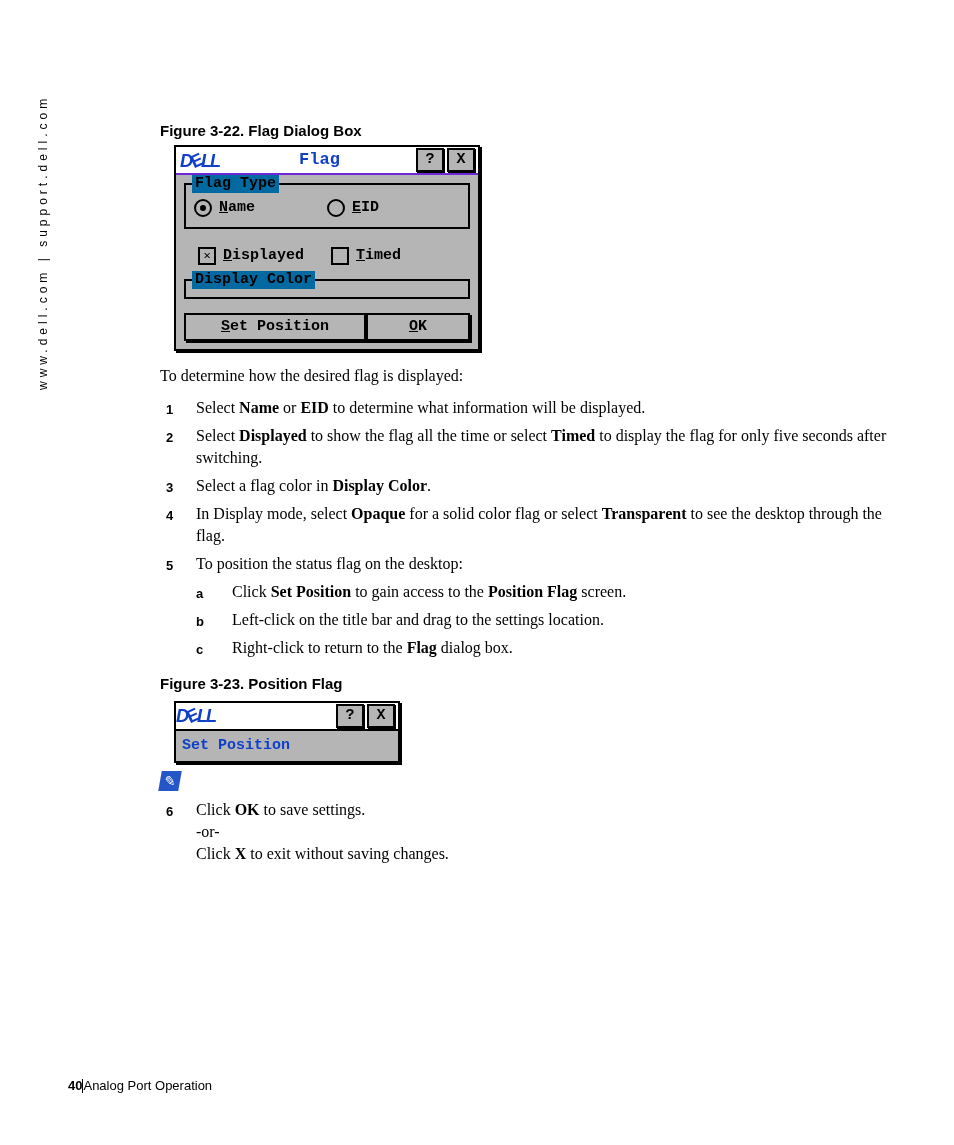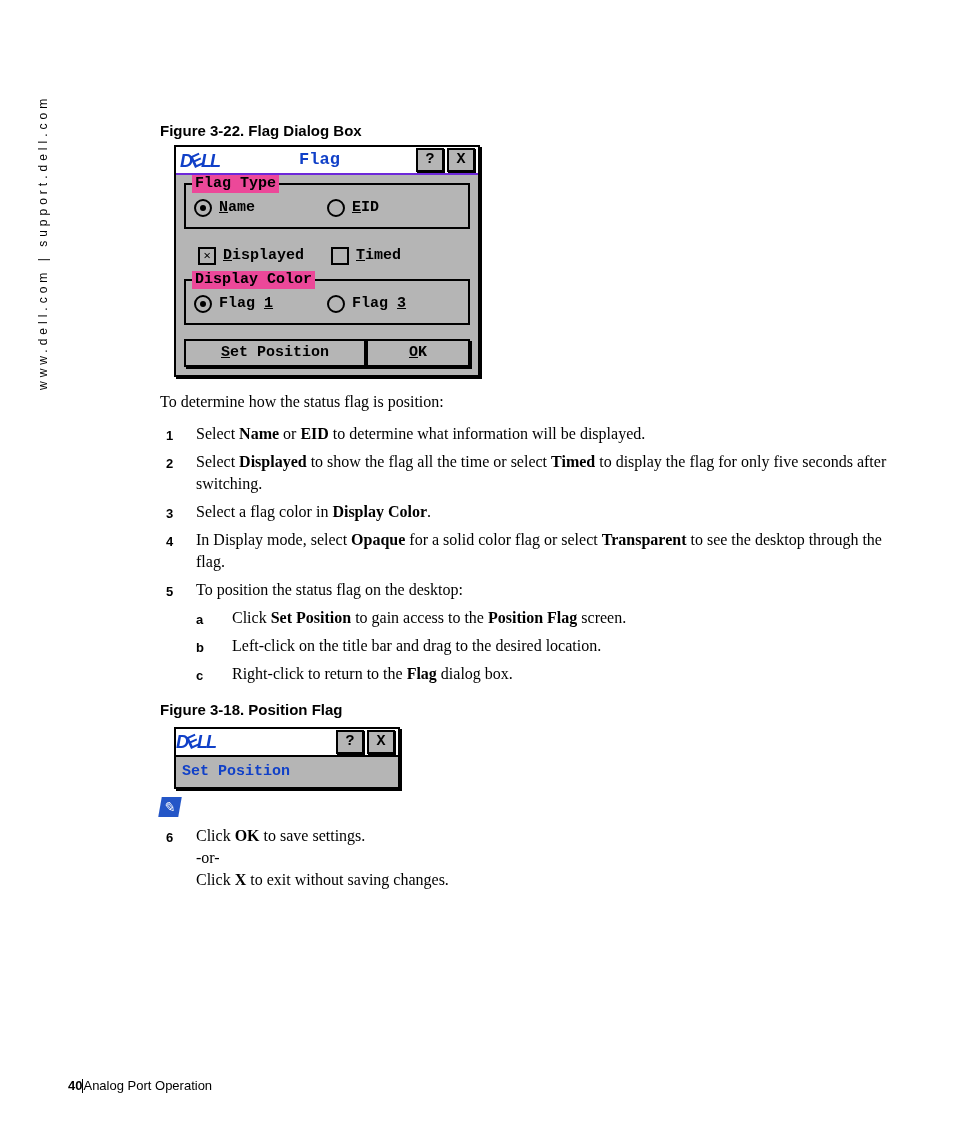--- a/index.html
+++ b/index.html
@@ -23,21 +23,21 @@
   }
   .dlg .logo{margin:2px 4px 0 4px;height:18px;display:flex;align-items:center}
   .dlg .title-text{flex:1;text-align:center;font-weight:bold;color:#1040c8;font-size:17px}
   .sqbtn{
     width:24px;height:20px;border:2px solid #000;display:inline-flex;align-items:center;justify-content:center;
     background:#b5b5b5;font-weight:bold;font-family:'Courier New',monospace;font-size:15px;margin-right:3px;
     box-shadow:1px 1px 0 #000;
   }
   .grp{border:2px solid #000;margin:8px 8px;position:relative;padding:10px 8px 6px 8px}
   .grp-legend{
-    position:absolute;top:-10px;left:6px;background:#ec4899;padding:0 3px;font-weight:bold
+    position:absolute;top:-10px;left:6px;background:#0369a1;padding:0 3px;font-weight:bold
   }
   .row{display:flex}
   .opt{display:flex;align-items:center;width:50%;margin:4px 0}
   .bullet{
     width:14px;height:14px;border:2px solid #000;border-radius:50%;margin-right:7px;
     display:inline-flex;align-items:center;justify-content:center;background:#b5b5b5;
   }
   .bullet.sel::after{content:"";width:6px;height:6px;background:#000;border-radius:50%}
   .cbox{
     width:14px;height:14px;border:2px solid #000;margin-right:7px;
@@ -131,54 +131,44 @@
           <span class="optlbl"><u>D</u>isplayed</span>
         </div>
         <div class="opt">
           <span class="cbox"></span>
           <span class="optlbl"><u>T</u>imed</span>
         </div>
       </div>
 
       <div class="grp">
         <span class="grp-legend">Display Color</span>
-        <div class="row">
-          <div class="opt">
-            <span class="bullet sel"></span>
-            <span class="optlbl">Flag <u>1</u></span>
-          </div>
-          <div class="opt">
-            <span class="bullet"></span>
-            <span class="optlbl">Flag <u>3</u></span>
-          </div>
-        </div>
       </div>
 
 
       <div class="btnbar">
         <span class="dbtn big"><u>S</u>et Position</span>
         <span class="dbtn sm"><u>O</u>K</span>
       </div>
     </div>
 
     <div class="body-text">
-      <div class="intro">To determine how the status flag is position:</div>
+      <div class="intro">To determine how the desired flag is displayed:</div>
       <ol class="numlist" id="steplist">
           <li><span class="num">1</span><span>Select <b>Name</b> or <b>EID</b> to determine what information will be displayed.</span></li>
           <li><span class="num">2</span><span>Select <b>Displayed</b> to show the flag all the time or select <b>Timed</b> to display the flag for only five seconds after switching.</span></li>
           <li><span class="num">3</span><span>Select a flag color in <b>Display Color</b>.</span></li>
           <li><span class="num">4</span><span>In Display mode, select <b>Opaque</b> for a solid color flag or select <b>Transparent</b> to see the desktop through the flag.</span></li>
           <li><span class="num">5</span><span>To position the status flag on the desktop:</span><ol class="sublist">
               <li><span class="num">a</span><span>Click <b>Set Position</b> to gain access to the <b>Position Flag</b> screen.</span></li>
-              <li><span class="num">b</span><span>Left-click on the title bar and drag to the desired location.</span></li>
+              <li><span class="num">b</span><span>Left-click on the title bar and drag to the settings location.</span></li>
               <li><span class="num">c</span><span>Right-click to return to the <b>Flag</b> dialog box.</span></li>
             </ol></li>
         </ol>
 
-      <div class="fig-cap" style="margin-top:14px">Figure 3-18.    Position Flag</div>
+      <div class="fig-cap" style="margin-top:14px">Figure 3-23.    Position Flag</div>
 
       <div class="dlg2">
         <div class="title">
           <span class="logo dell-logo">D<span class="tilt">E</span>LL</span>
           <span style="flex:1"></span>
           <span class="sqbtn">?</span>
           <span class="sqbtn">X</span>
         </div>
         <div class="body">Set Position</div>
       </div>

